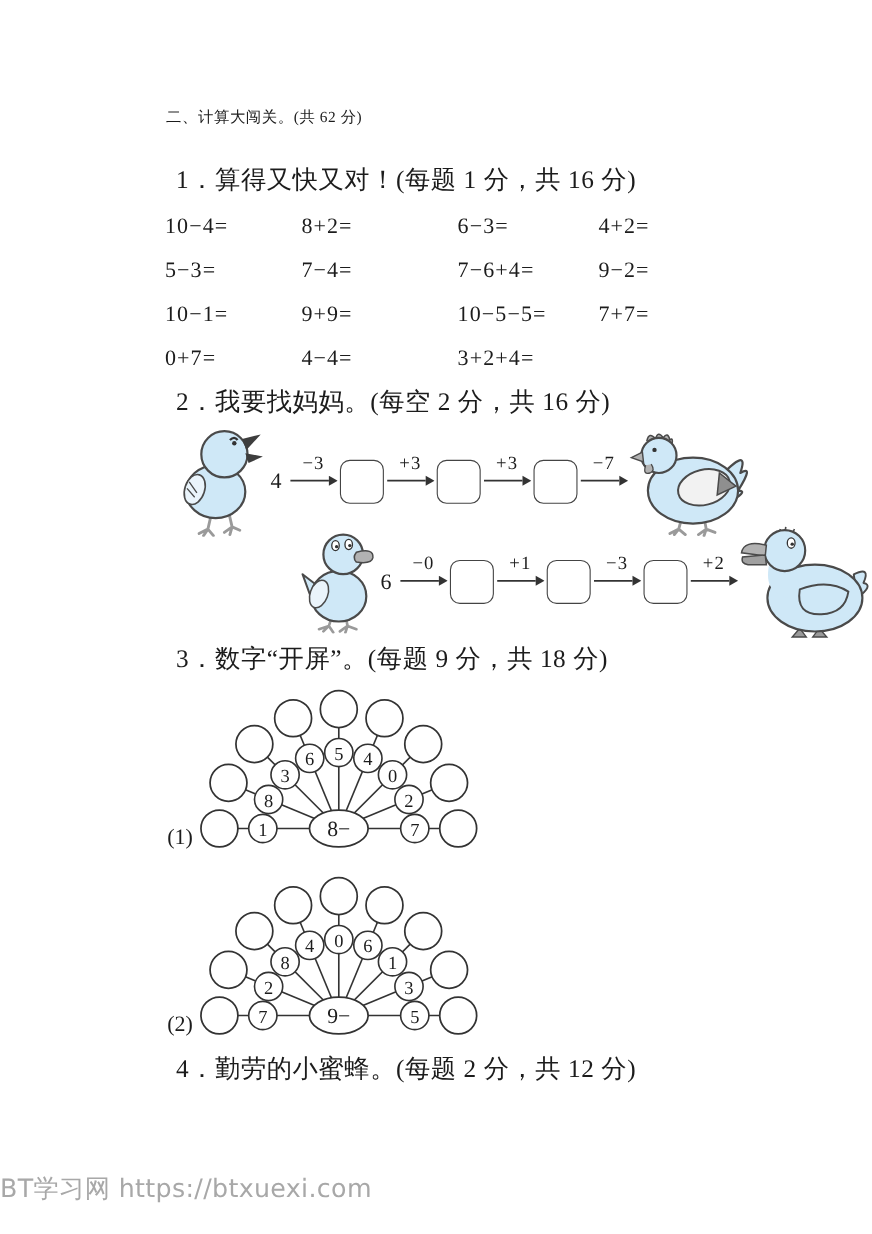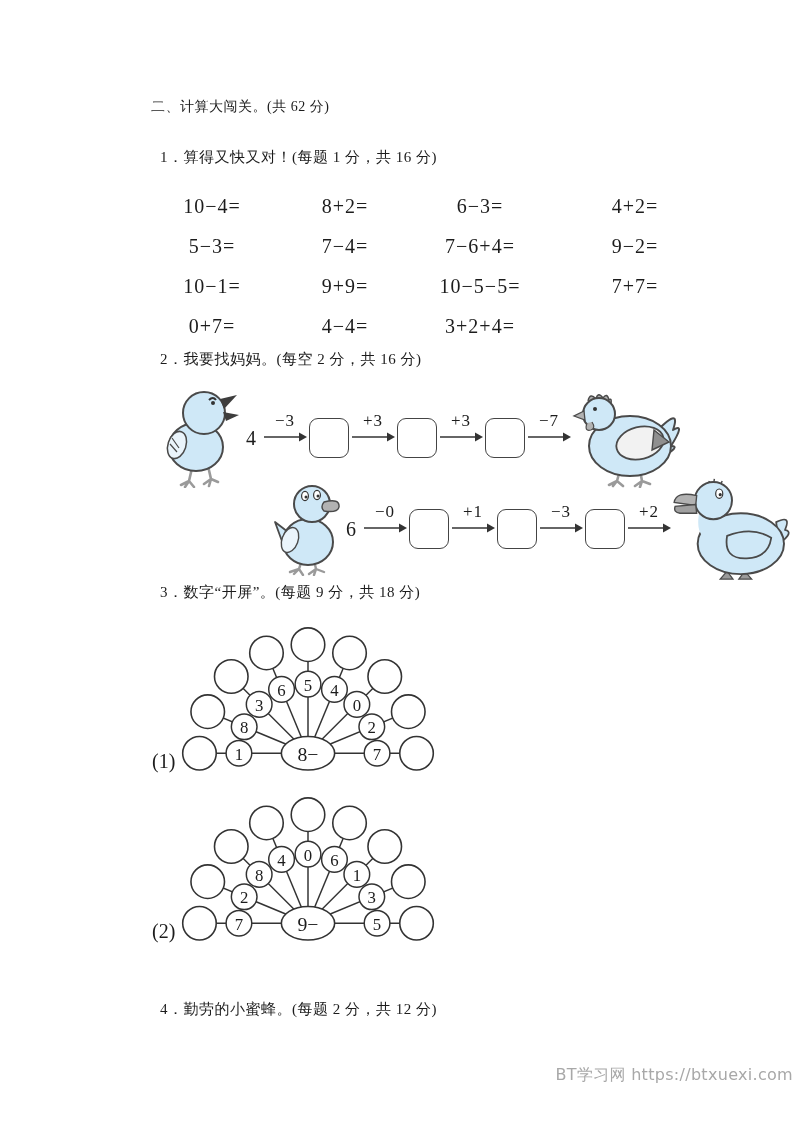--- a/index.html
+++ b/index.html
@@ -2,42 +2,42 @@
 <html><head>
 <meta charset="utf-8">
 <style>
   html,body{margin:0;padding:0;}
   body{
     width:793px;height:1122px;position:relative;background:#ffffff;
     font-family:"Liberation Serif","DejaVu Serif",serif;color:#1c1c1c;
     overflow:hidden;
   }
   .abs{position:absolute;}
-  .title{font-size:15px;letter-spacing:.5px;white-space:nowrap;}
+  .title{font-size:23px;letter-spacing:.5px;white-space:nowrap;}
   
   #q1-grid{
     display:grid;grid-template-columns:124px 142px 128px 182px;
     grid-auto-rows:40px;align-items:center;
   }
-  .prob{text-align:center;font-size:20px;letter-spacing:1px;}
+  .prob{text-align:left;font-size:20px;letter-spacing:1px;}
   
   .chain{display:flex;align-items:center;height:104px;}
   .start-num{font-size:20px;margin:0 6px 0 4px;}
   .arrow{display:flex;flex-direction:column;align-items:center;position:relative;top:-11px;margin:0 1px;}
   .op{font-size:17px;line-height:18px;letter-spacing:1px;}
   .box{
     width:38px;height:38px;border:1.4px solid #444;border-radius:9px;
     background:#fff;display:inline-block;margin:0 1px;flex:none;
   }
   .chain svg{flex:none;}
   
   .fan-label{font-size:20px;}
   .footer{
-    width:100%;text-align:right;font-family:"DejaVu Sans","Liberation Sans",sans-serif;
-    font-size:16px;color:#a8a8a8;letter-spacing:.3px;
+    width:100%;text-align:left;font-family:"DejaVu Sans","Liberation Sans",sans-serif;
+    font-size:23px;color:#a8a8a8;letter-spacing:.3px;
   }
 </style>
 </head>
 <body>
 
 <div class="abs title" style="left:151px;top:98px;font-size:14px">二、计算大闯关。(共 62 分)</div>
 
 <div class="abs title" style="left:160px;top:148px">1．算得又快又对！(每题 1 分，共 16 分)</div>
 <div class="abs" style="left:150px;top:186px" id="q1-grid">
     <div class="prob">10−4=</div>
@@ -252,15 +252,15 @@
     <circle cx="214.67156727579007" cy="116.21215973444372" r="13" fill="#fff" stroke="#333333" stroke-width="1.5"></circle>
     <text x="214.67156727579007" y="117.21215973444372" text-anchor="middle" dominant-baseline="central" font-size="17" font-family="&quot;Liberation Serif&quot;,&quot;DejaVu Serif&quot;,serif" fill="#1c1c1c">3</text>
     <circle cx="260" cy="143" r="17" fill="#fff" stroke="#333333" stroke-width="1.6"></circle>
     <circle cx="220" cy="143" r="13" fill="#fff" stroke="#333333" stroke-width="1.5"></circle>
     <text x="220" y="144" text-anchor="middle" dominant-baseline="central" font-size="17" font-family="&quot;Liberation Serif&quot;,&quot;DejaVu Serif&quot;,serif" fill="#1c1c1c">5</text>
     <ellipse cx="150" cy="143" rx="27" ry="17" fill="#fff" stroke="#333333" stroke-width="1.6"></ellipse>
     <text x="150" y="144" text-anchor="middle" dominant-baseline="central" font-size="20" font-family="&quot;Liberation Serif&quot;,&quot;DejaVu Serif&quot;,serif" fill="#1c1c1c">9−</text>
   </svg>
 <span class="abs fan-label" style="left:152px;top:920px">(2)</span>
 
-<div class="abs title" style="left:160px;top:1000px">4．勤劳的小蜜蜂。(每题 2 分，共 12 分)</div>
+<div class="abs title" style="left:160px;top:956px">4．勤劳的小蜜蜂。(每题 2 分，共 12 分)</div>
 
 <div class="abs footer" style="left:0;top:1065px">BT学习网 https://btxuexi.com</div>
 
 </body></html>

